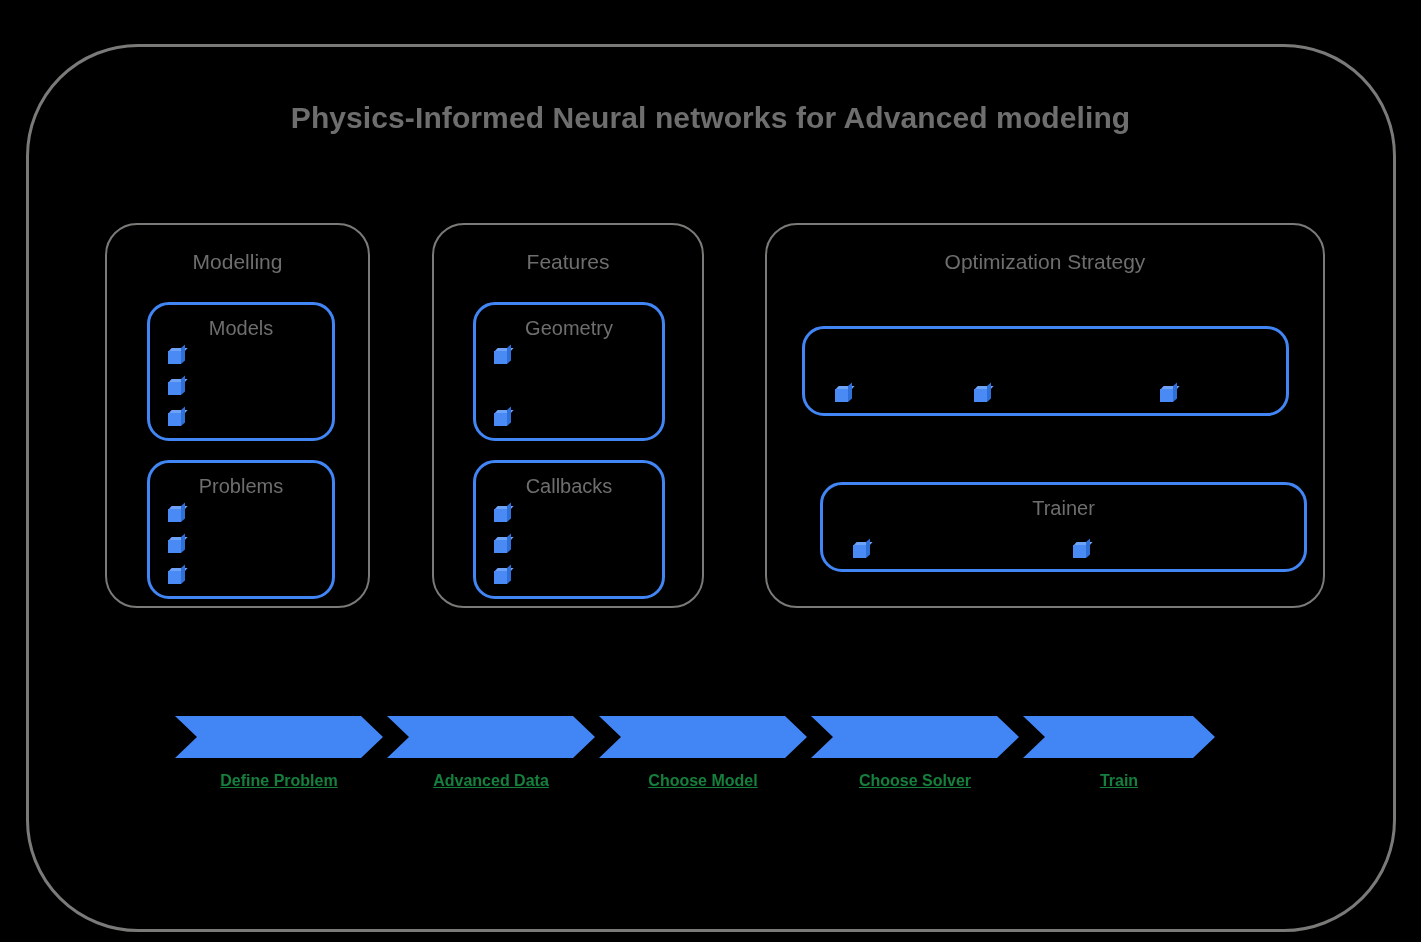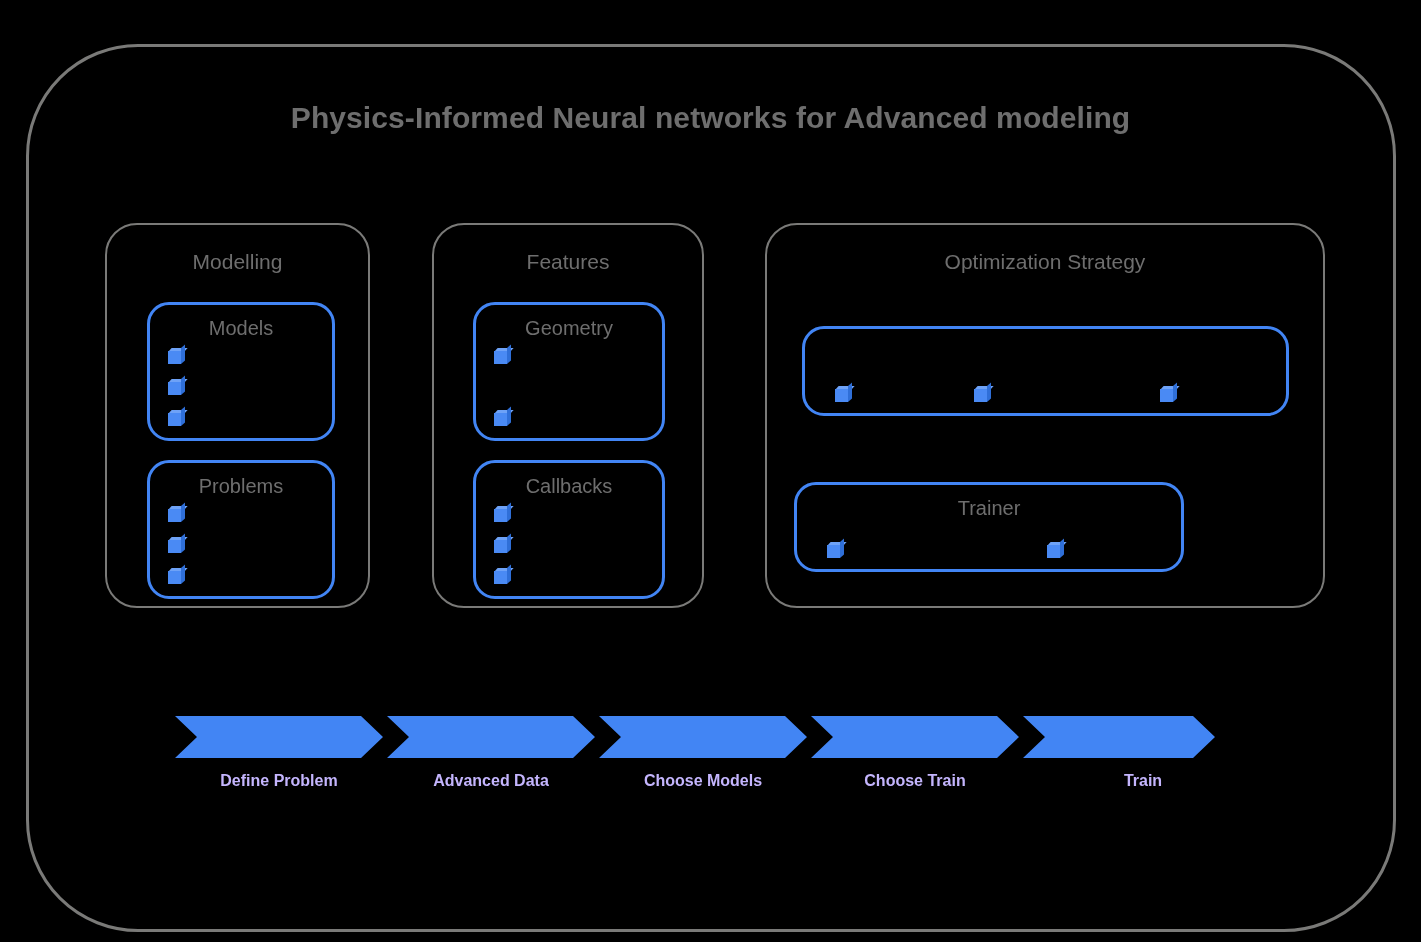--- a/index.html
+++ b/index.html
@@ -137,24 +137,25 @@
     clip-path: polygon(0 0, calc(100% - 22px) 0, 100% 50%, calc(100% - 22px) 100%, 0 100%, 22px 50%);
   }
   .chevron.first {
     clip-path: polygon(0 0, calc(100% - 22px) 0, 100% 50%, calc(100% - 22px) 100%, 0 100%, 22px 50%);
   }
 
   .step-label {
     position: absolute;
     top: 772px;
     text-align: center;
-    color: #c4b5fd;
+    color: #15803d;
     font-size: 16px;
     font-weight: bold;
     white-space: nowrap;
+    text-decoration: underline;
   }
 </style>
 </head>
 <body>
 
 <div id="canvas">
 
   <div class="outer-frame"></div>
 
   <div class="main-title">Physics-Informed Neural networks for Advanced modeling</div>
@@ -252,21 +253,21 @@
           <div class="face-side"></div>
           <div class="face-front"></div>
       </div>
       <div class="cube" style="left:355px; top:57px;">
         <div class="face-top-poly"></div>
           <div class="face-side"></div>
           <div class="face-front"></div>
       </div>
     </div>
 
-    <div class="card" style="left:27px; top:257px; width:390px; height:90px;">
+    <div class="card" style="left:53px; top:257px; width:487px; height:90px;">
       <div class="card-title">Trainer</div>
       <div class="cube" style="left:30px; top:57px;">
         <div class="face-top-poly"></div>
           <div class="face-side"></div>
           <div class="face-front"></div>
       </div>
       <div class="cube" style="left:250px; top:57px;">
         <div class="face-top-poly"></div>
           <div class="face-side"></div>
           <div class="face-front"></div>
@@ -277,17 +278,17 @@
   <div class="pipeline">
     <div class="chevron first" style="left:0px;   width:208px;"></div>
     <div class="chevron" style="left:212px; width:208px;"></div>
     <div class="chevron" style="left:424px; width:208px;"></div>
     <div class="chevron" style="left:636px; width:208px;"></div>
     <div class="chevron" style="left:848px; width:192px;"></div>
   </div>
 
   <div class="step-label" style="left:175px;  width:208px;">Define Problem</div>
   <div class="step-label" style="left:387px;  width:208px;">Advanced Data</div>
-  <div class="step-label" style="left:599px;  width:208px;">Choose Models</div>
-  <div class="step-label" style="left:811px;  width:208px;">Choose Train</div>
-  <div class="step-label" style="left:1047px; width:192px;">Train</div>
+  <div class="step-label" style="left:599px;  width:208px;">Choose Model</div>
+  <div class="step-label" style="left:811px;  width:208px;">Choose Solver</div>
+  <div class="step-label" style="left:1023px; width:192px;">Train</div>
 
 </div>
 
 </body></html>

